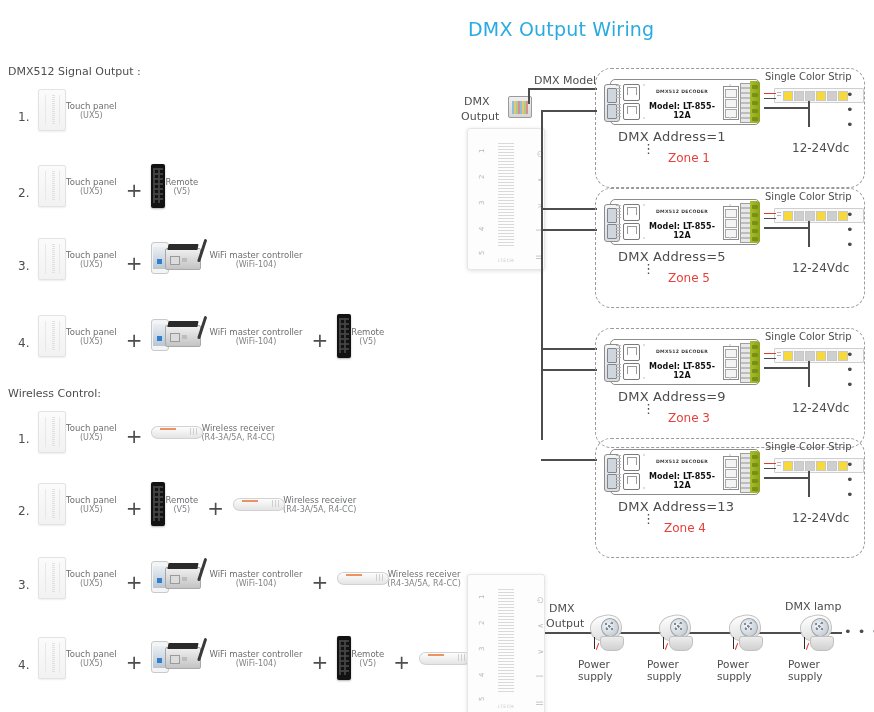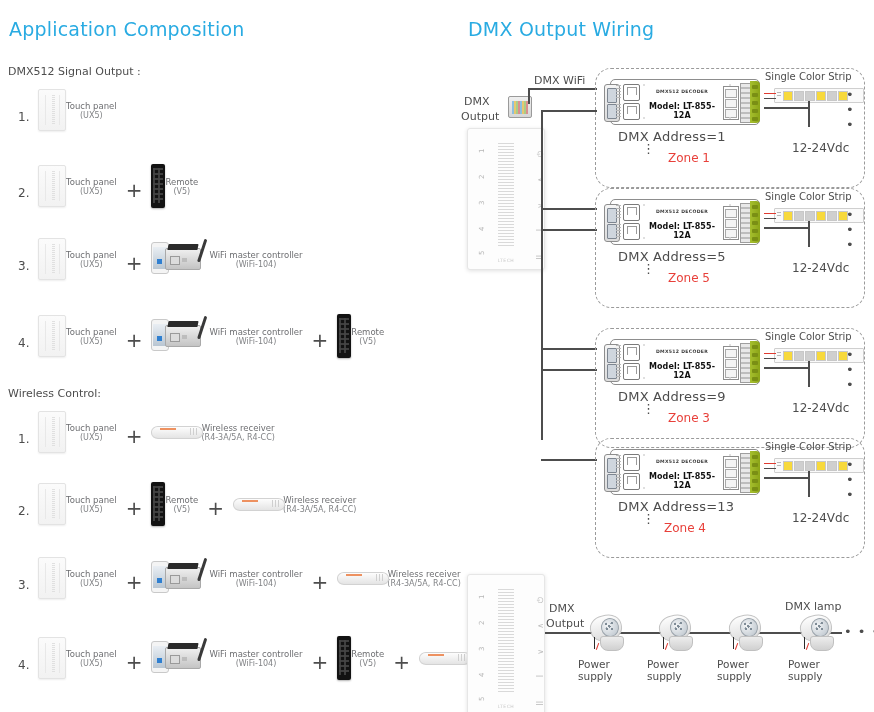--- a/index.html
+++ b/index.html
@@ -254,21 +254,20 @@
   }
   .lamp .wirek{position:absolute;left:6px;top:22px;width:1.4px;height:12px;background:#2b2b2b;}
   .lamp .wirer{position:absolute;left:9px;top:28px;width:1.4px;height:7px;background:#e03a30;transform:rotate(20deg);}
   .ps-lbl{position:absolute;font-size:10.5px;line-height:12px;color:#4d4d4d;text-align:left;}
 </style>
 </head>
 <body>
 
 <div class="panel" id="left-panel">
 
-  <div class="section-title" style="position:absolute;left:9px;top:18px;">Application Composition</div>
 
   <div class="sub-title" style="position:absolute;left:8px;top:65px;">DMX512 Signal Output :</div>
 
   <div class="combo-row" style="left:18px;top:84px;">
     <div class="idx">1.</div>
     <div class="item">
       <div class="art">
         <div class="tp">
             <span class="col c1"></span>
             <span class="col c2"></span>
@@ -589,21 +588,21 @@
         <span class="sub">(R4-3A/5A, R4-CC)</span>
       </div>
     </div>
   </div>
 </div>
 
 <div class="panel" id="right-panel">
 
   <div class="section-title" style="position:absolute;left:13px;top:18px;">DMX Output Wiring</div>
 
-  <div class="lbl" style="left:79px;top:74px;">DMX WiFi</div>
+  <div class="lbl" style="left:79px;top:74px;">DMX Model</div>
 
   <div class="lbl" style="left:9px;top:95px;">DMX</div>
   <div class="lbl" style="left:6px;top:110px;">Output</div>
 
   <div class="rj-plug" style="left:53px;top:96px;">
     <span class="wires"></span>
   </div>
 
   <div class="bigpanel" style="left:12px;top:128px;">
     <div class="num" style="top:24px;">1</div>

